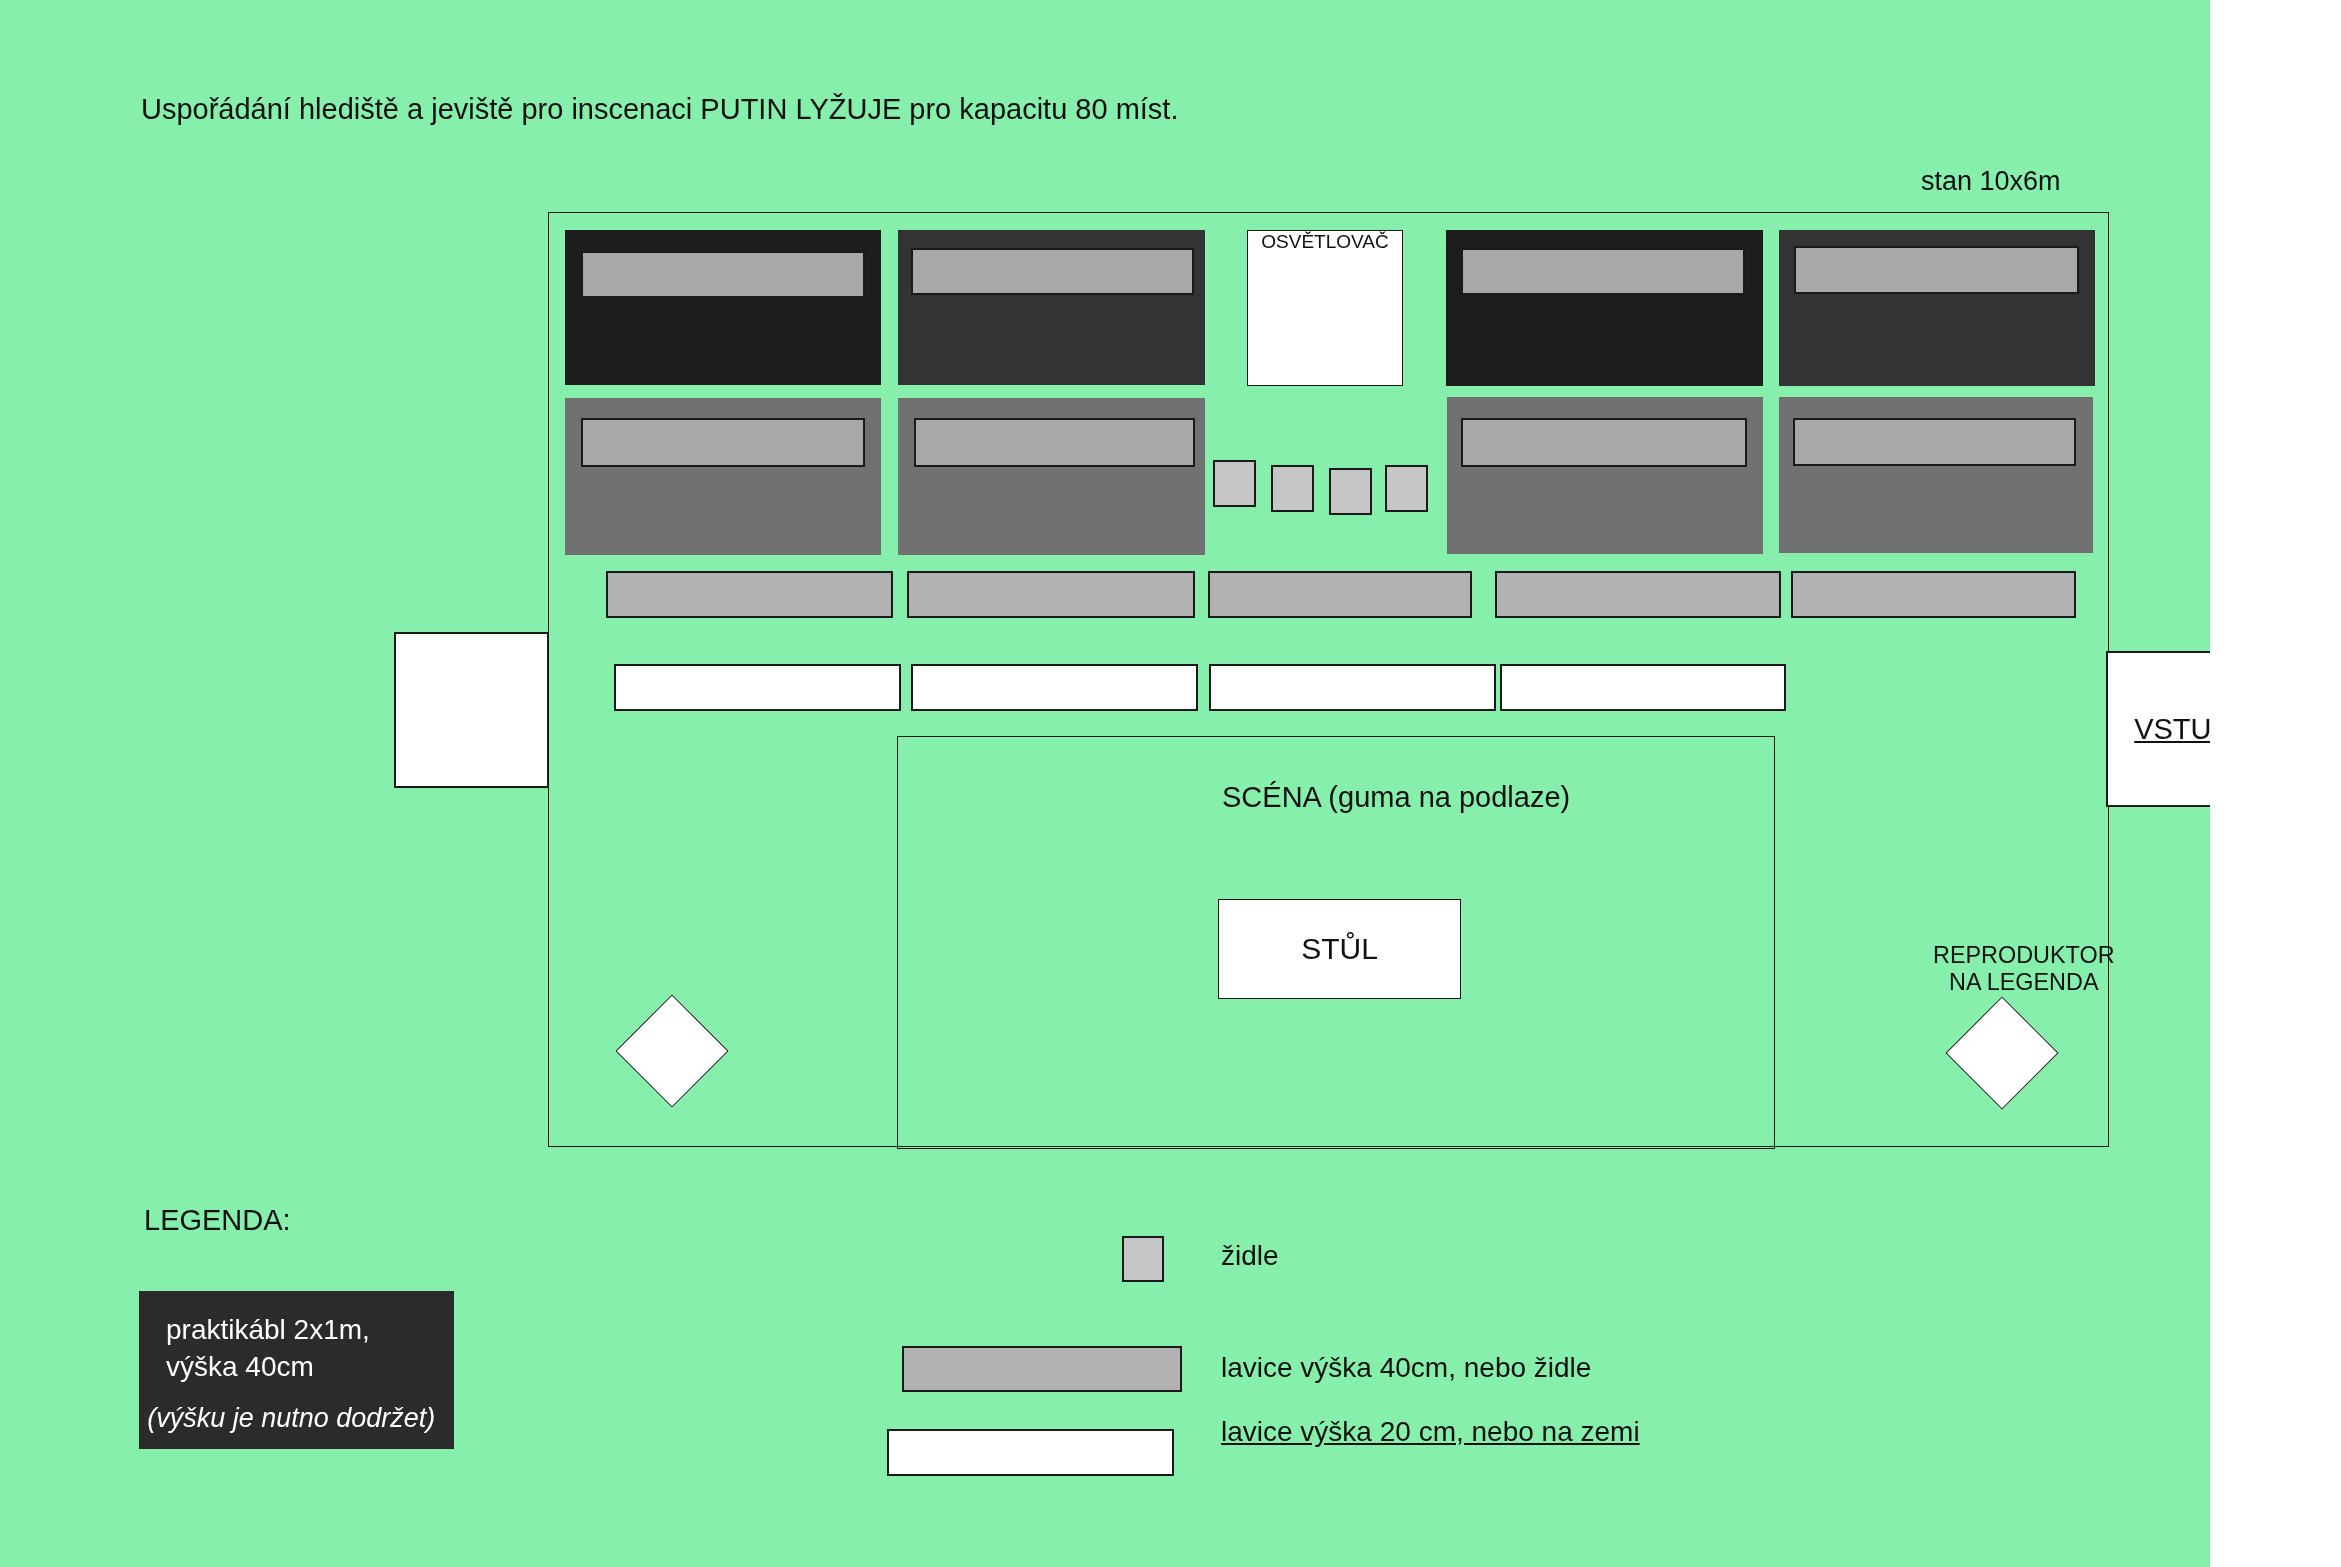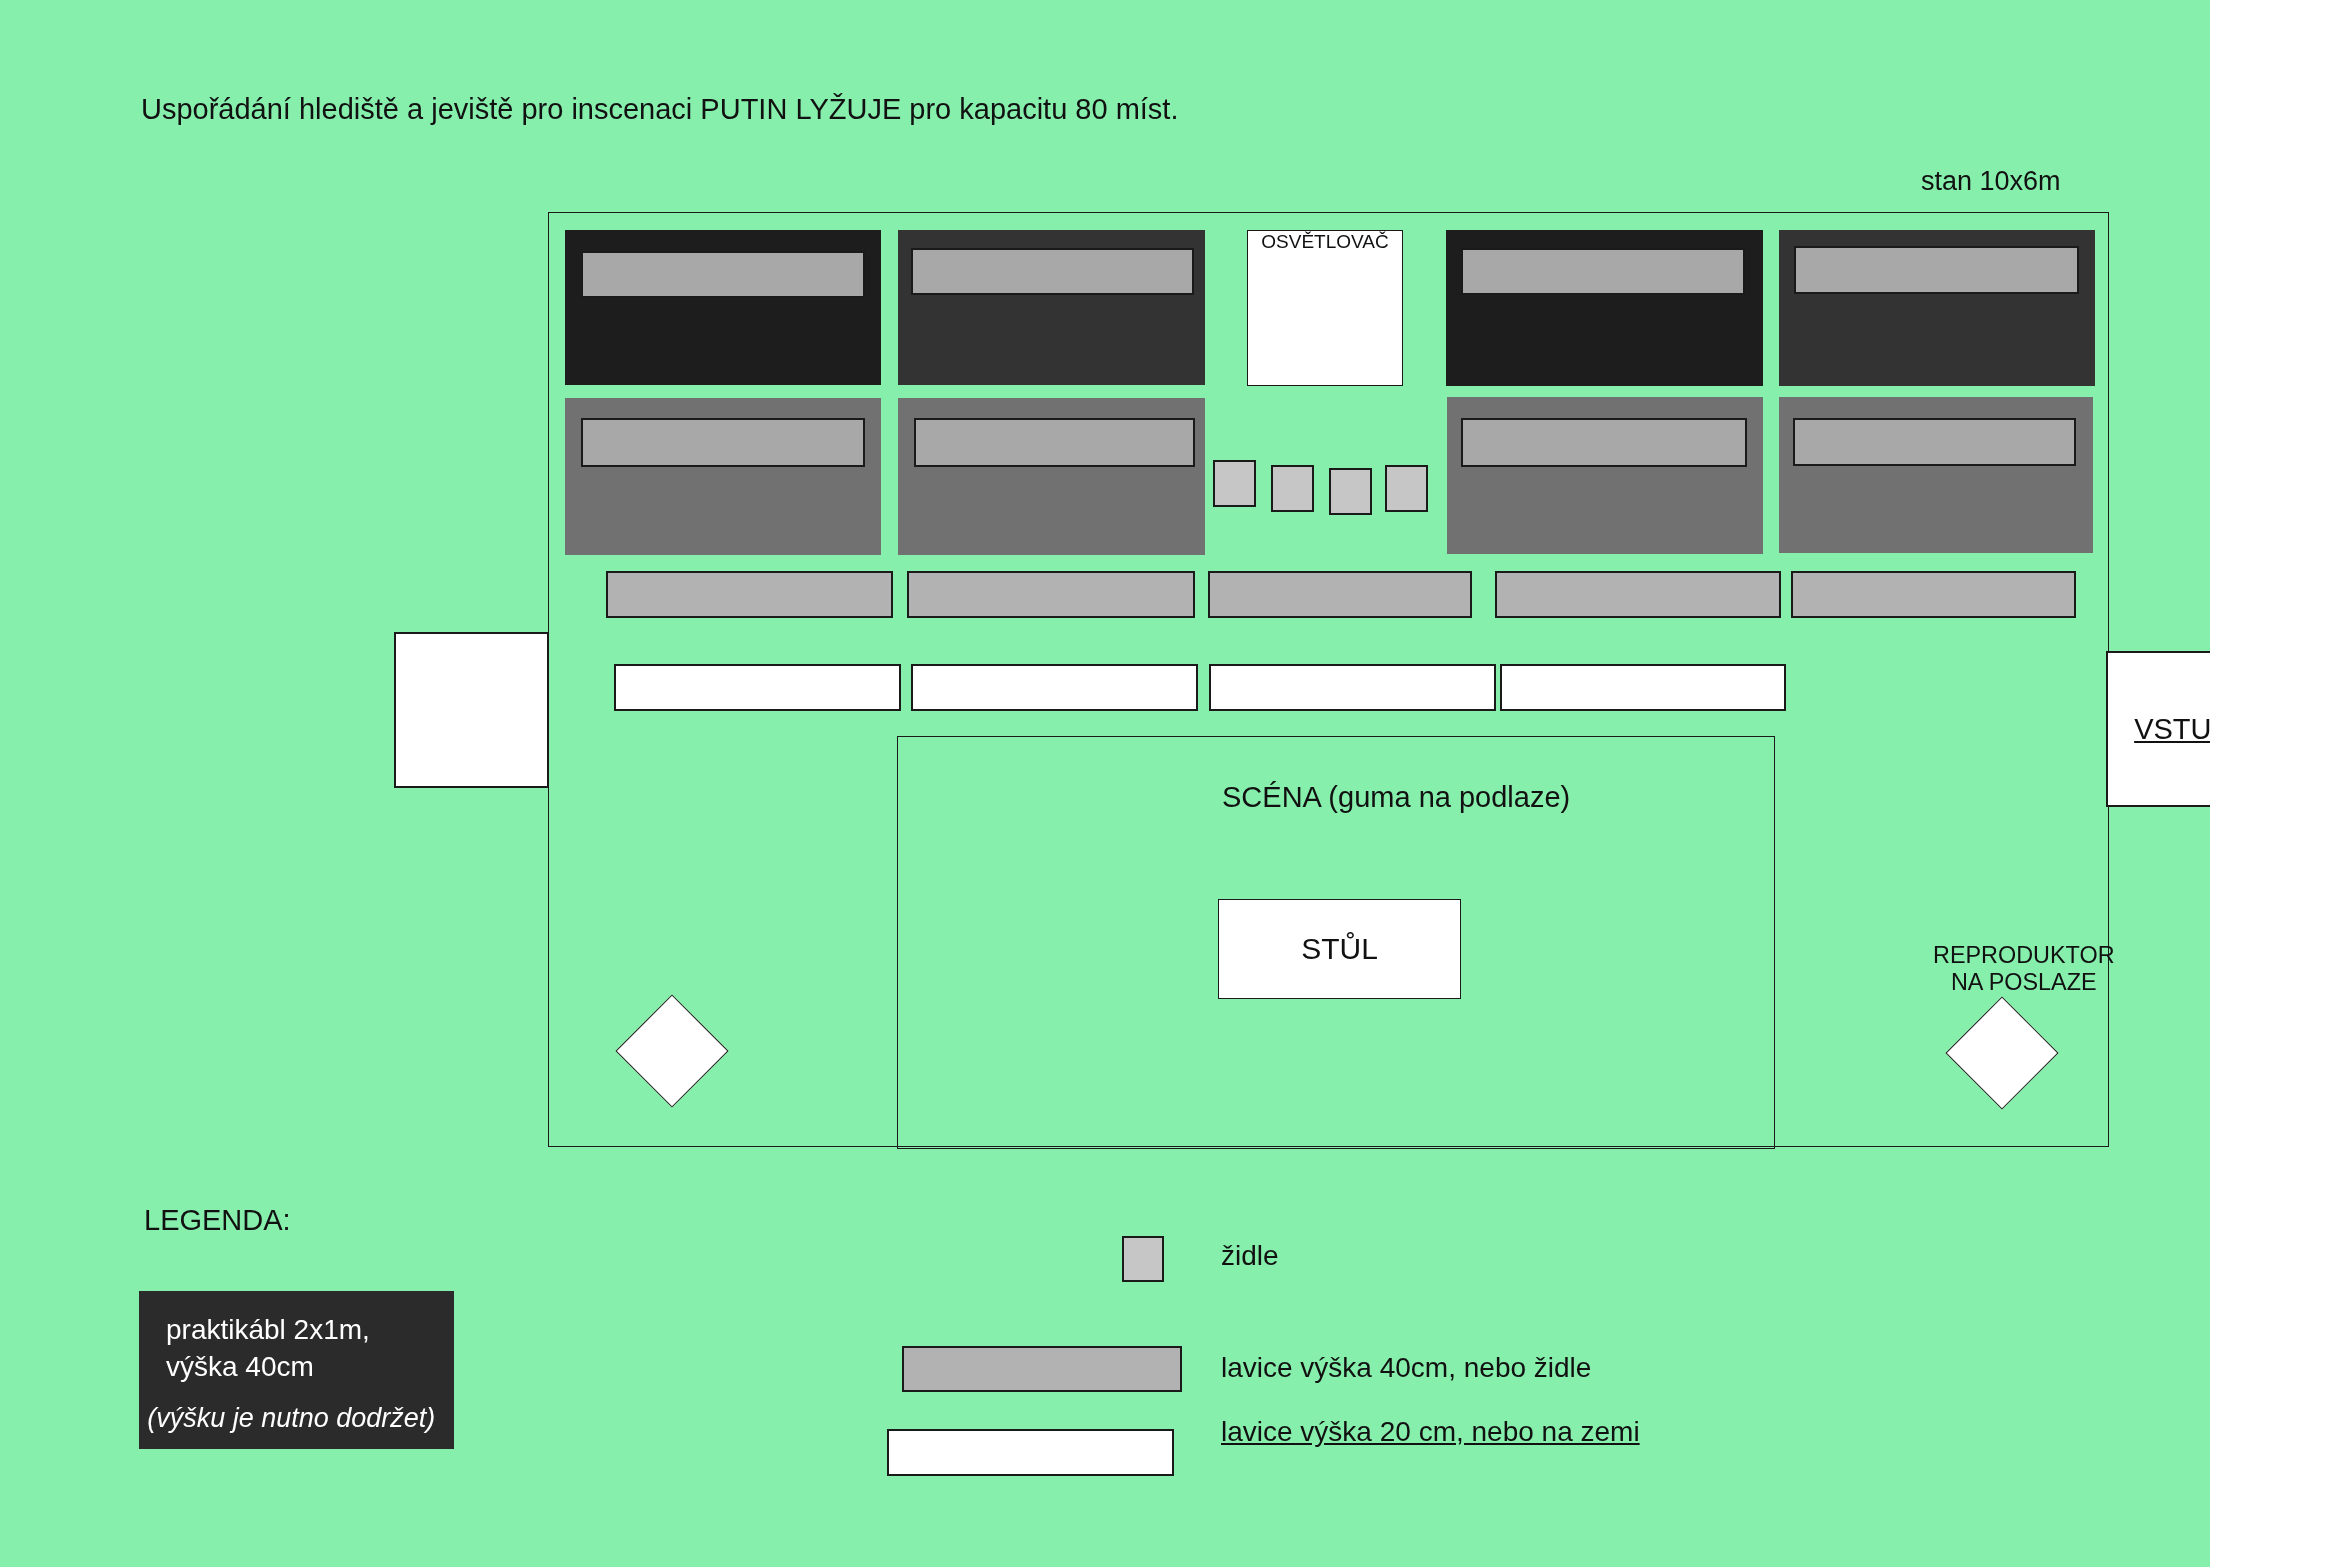--- a/index.html
+++ b/index.html
@@ -115,21 +115,21 @@
 
   <div class="abs outline scene"></div>
   <div class="abs scene-label">SCÉNA (guma na podlaze)</div>
 
   <div class="abs outline stul">
     <span>STŮL</span>
   </div>
 
   <div class="abs speaker-note">
     <div>REPRODUKTOR</div>
-    <div>NA POSLAZE</div>
+    <div>NA LEGENDA</div>
   </div>
 
   <div class="abs diamond left"></div>
   <div class="abs diamond right"></div>
 
   <div class="abs legend-heading">LEGENDA:</div>
 
   <div class="abs sw-dark">
     <span class="abs l1">praktikábl 2x1m,</span>
     <span class="abs l2">výška 40cm</span>

